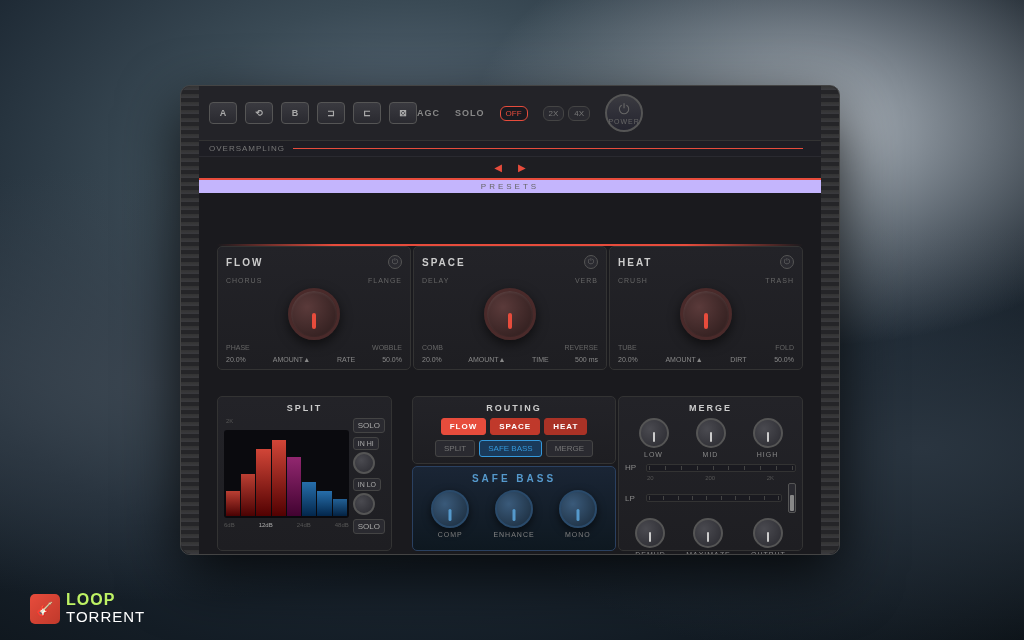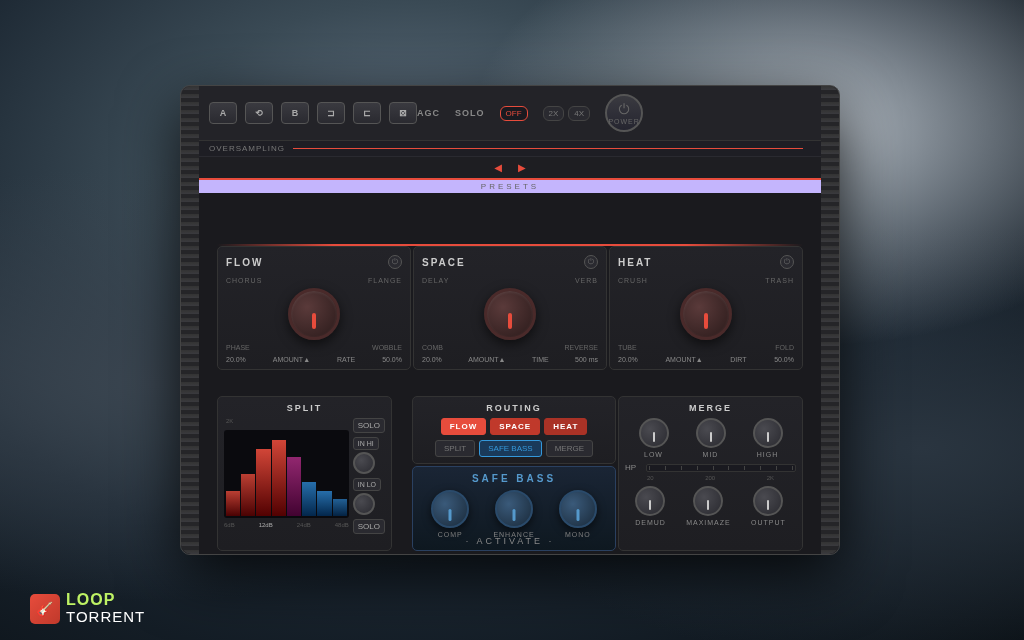--- a/index.html
+++ b/index.html
@@ -1010,42 +1010,60 @@
                 <div class="freq-tick"></div>
                 <div class="freq-tick"></div>
               </div>
             </div>
           </div>
           <div class="freq-labels">
             <span>20</span>
             <span>200</span>
             <span>2K</span>
           </div>
+          <div class="hp-lp-row">
+            <span class="hp-lp-label">LP</span>
+            <div class="freq-slider">
+              <div class="freq-ticks">
+                <div class="freq-tick"></div>
+                <div class="freq-tick"></div>
+                <div class="freq-tick"></div>
+                <div class="freq-tick"></div>
+                <div class="freq-tick"></div>
+                <div class="freq-tick"></div>
+                <div class="freq-tick"></div>
+                <div class="freq-tick"></div>
+                <div class="freq-tick"></div>
+                <div class="freq-tick"></div>
+              </div>
+            </div>
+
+            <div style="width:8px; height:30px; background:#2a2a30; border:1px solid #555; margin-left:3px; border-radius:2px; display:flex; align-items:flex-end; padding:1px">
+              <div style="width:100%; height:60%; background:#888; border-radius:1px"></div>
+            </div>
+          </div>
         </div>
 
         <div class="merge-bottom-knobs">
           <div class="knob-item">
             <div class="knob-small"></div>
             <span class="knob-name">DEMUD</span>
           </div>
           <div class="knob-item">
             <div class="knob-small"></div>
             <span class="knob-name">MAXIMAZE</span>
           </div>
           <div class="knob-item">
             <div class="knob-small"></div>
             <span class="knob-name">OUTPUT</span>
           </div>
         </div>
       </div>
     </div>
 
-    <div class="activate-bar">
-      <span>· ACTIVATE ·</span>
-    </div>
 
   </div>
 </div>
 
 <div class="loop-torrent">
   <div class="lt-icon">🎸</div>
   <div class="lt-text">
     <span class="lt-loop">LOOP</span>
     <span class="lt-torrent">TORRENT</span>
   </div>

